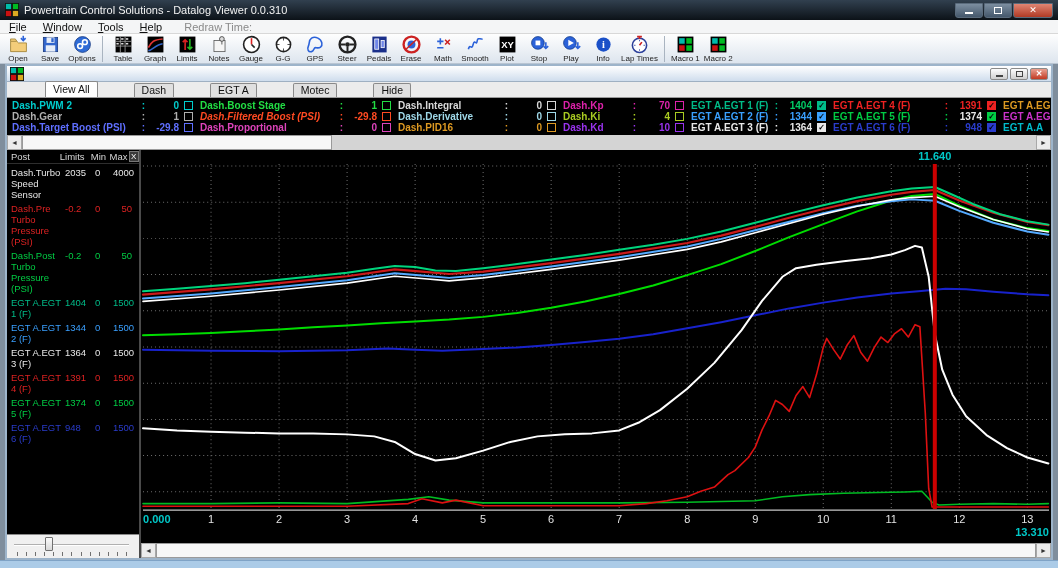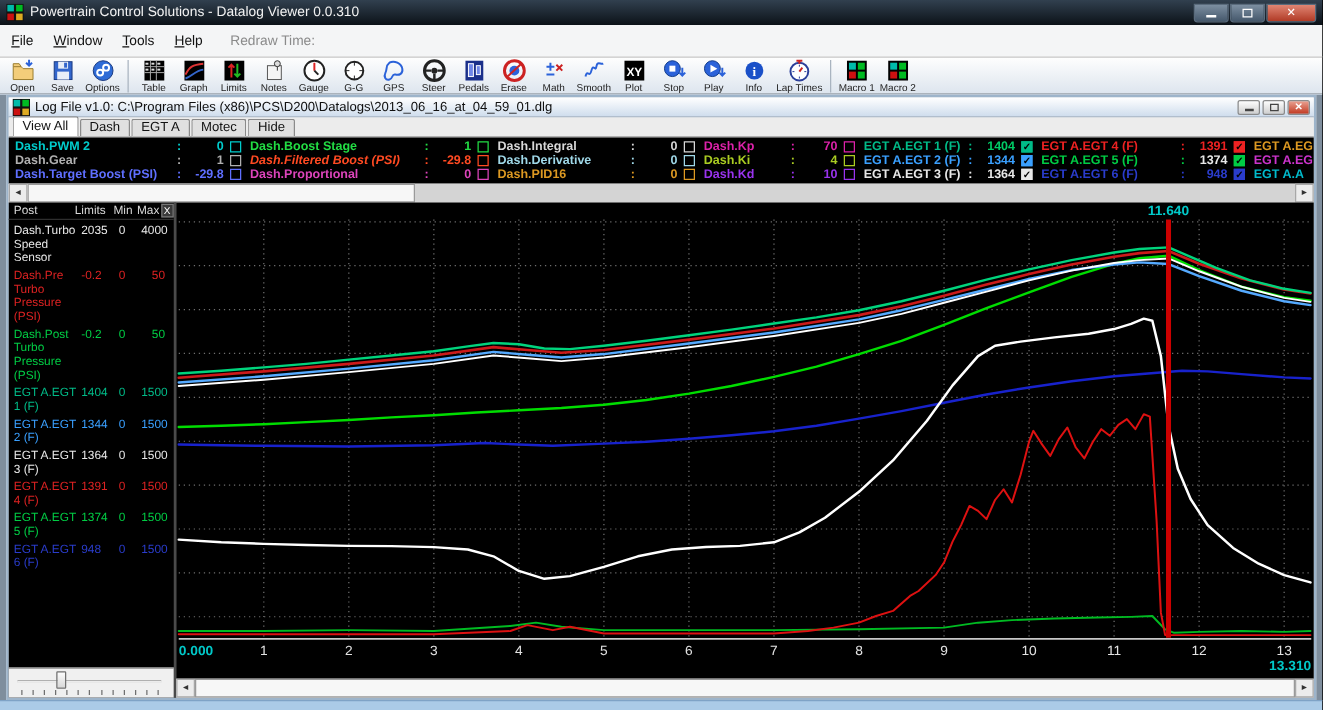--- a/index.html
+++ b/index.html
@@ -22,21 +22,21 @@
   .wb {
     width:28px; height:15px; border:1px solid #5a6b7c; border-radius:0 0 3px 3px;
     background:linear-gradient(#7c8ea0,#45586c); color:#fff; font-size:9px;
     display:flex; align-items:center; justify-content:center; line-height:1;
   }
   .wb.close { background:linear-gradient(#e08573,#b03a25); width:40px; }
   .wb .minbar { width:8px; height:2px; background:#fff; margin-top:6px; }
   .wb .maxbox { width:8px; height:7px; border:1px solid #fff; }
 
   .menubar {
-    height:26px; background:#f4f5f6; border-bottom:1px solid #d8d8d8;
+    height:14px; background:#f4f5f6; border-bottom:1px solid #d8d8d8;
     display:flex; align-items:center; gap:16px; padding:0 9px;
     font-size:11px; color:#111;
   }
   .menu-item::first-letter { text-decoration:underline; }
   .menu-redraw { color:#8a8a8a; margin-left:6px; }
 
   
   .toolbar {
     height:30px; background:linear-gradient(#fefefe,#dde5ee);
     border-bottom:1px solid #b9c5d2; display:flex; align-items:flex-start;
@@ -72,20 +72,21 @@
   .lwb .maxbox { width:7px; height:6px; border:1px solid #444; }
 
   .tabs {
     height:16px; background:#ececec; border-bottom:1px solid #9a9a9a;
     display:flex; align-items:flex-end; padding-left:3px; font-size:10.5px; color:#111;
   }
   .tab {
     height:14px; line-height:13px; padding:0 7px; margin-right:1px;
     background:#e0e0e0; border:1px solid #8a8a8a; border-bottom:none;
     border-radius:2px 2px 0 0;
+    margin-left:35px;
   }
   .tab.active { background:#ffffff; height:16px; line-height:15px; font-weight:normal; }
 
   
   .params { background:#000; padding:2px 0 2px 5px; display:flex; overflow:hidden; }
   .param-col { display:flex; flex-direction:column; flex:none; }
   .param-cell { display:flex; align-items:center; height:11px; font-size:10px; font-weight:bold; white-space:nowrap; }
   .pc-name { overflow:hidden; }
   .pc-colon { margin-left:auto; padding:0 2px; }
   .pc-val { min-width:32px; text-align:right; }
@@ -392,21 +393,20 @@
       <div class="logtitle">
         <span class="app-icon">
           <svg viewBox="0 0 16 16">
               <rect width="16" height="16" fill="#111"></rect>
               <rect x="1" y="1" width="6" height="6" fill="#00bbaa"></rect>
               <rect x="9" y="1" width="6" height="6" fill="#00bb22"></rect>
               <rect x="1" y="9" width="6" height="6" fill="#cc1111"></rect>
               <rect x="9" y="9" width="6" height="6" fill="#ddaa22"></rect>
             </svg>
         </span>
-        <span>Log File v1.0: C:\Program Files (x86)\PCS\D200\Datalogs\2013_06_16_at_04_59_01.dlg</span>
         <div class="lw-btns">
           <div class="lwb">
               <span class="minbar"></span>
             </div>
           <div class="lwb">
               <span class="maxbox"></span>
             </div>
           <div class="lwb close">✕</div>
         </div>
       </div>

